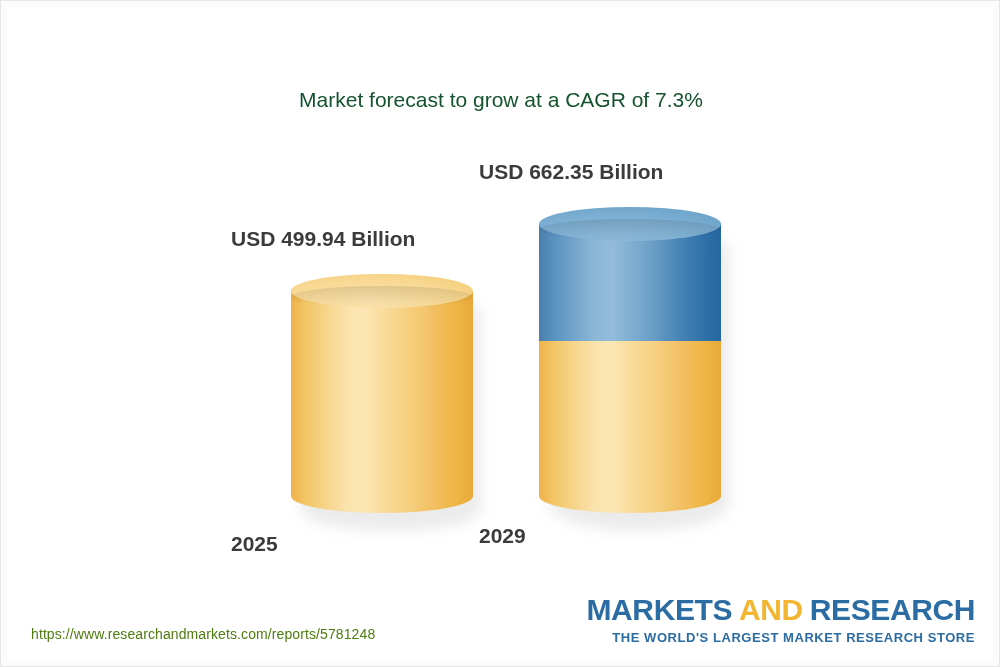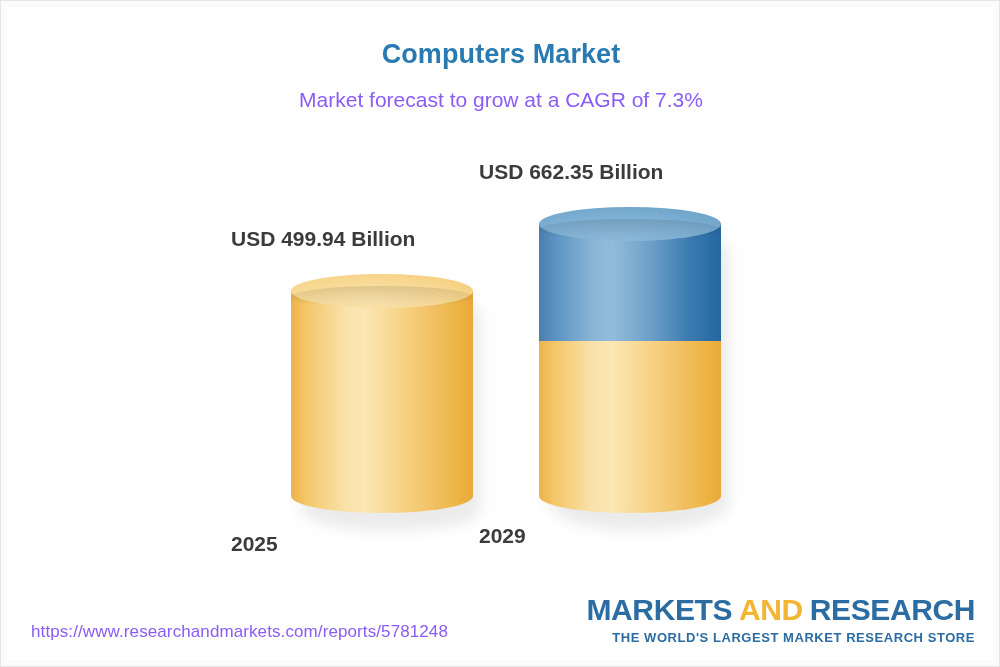--- a/index.html
+++ b/index.html
@@ -41,21 +41,21 @@
     letter-spacing: 0.1px;
   }
   .chart-subtitle {
     position: absolute;
     left: 0;
     top: 87px;
     width: 1000px;
     text-align: center;
     font-size: 21px;
     font-weight: normal;
-    color: #8b5cf6;
+    color: #14532d;
   }
 
   
   .plot {
     position: absolute;
     left: 0;
     top: 0;
     width: 1000px;
     height: 600px;
   }
@@ -173,22 +173,22 @@
     color: #3b3b3b;
   }
   .g2025 .bar-axis-label { top: 305px; }
   .g2029 .bar-axis-label { top: 364px; }
 
   
   .footer-url {
     position: absolute;
     left: 30px;
     bottom: 24px;
-    font-size: 17px;
-    color: #8b5cf6;
+    font-size: 14px;
+    color: #4d7c0f;
     letter-spacing: 0.1px;
   }
   .brand {
     position: absolute;
     right: 24px;
     bottom: 22px;
     text-align: right;
     line-height: 1;
   }
   .brand-main {
@@ -207,21 +207,20 @@
     letter-spacing: 0.55px;
     white-space: nowrap;
   }
 </style>
 </head>
 <body>
 
 <div class="canvas">
   <div class="inner-bg"></div>
 
-  <div class="chart-title">Computers Market</div>
 
   <div class="chart-subtitle">Market forecast to grow at a CAGR of 7.3%</div>
 
   <div class="plot">
 
     <div class="bar-group g2025">
       <div class="value-label">USD 499.94 Billion</div>
 
       <div class="cyl c2025">
         <div class="cyl-shadow"></div>

